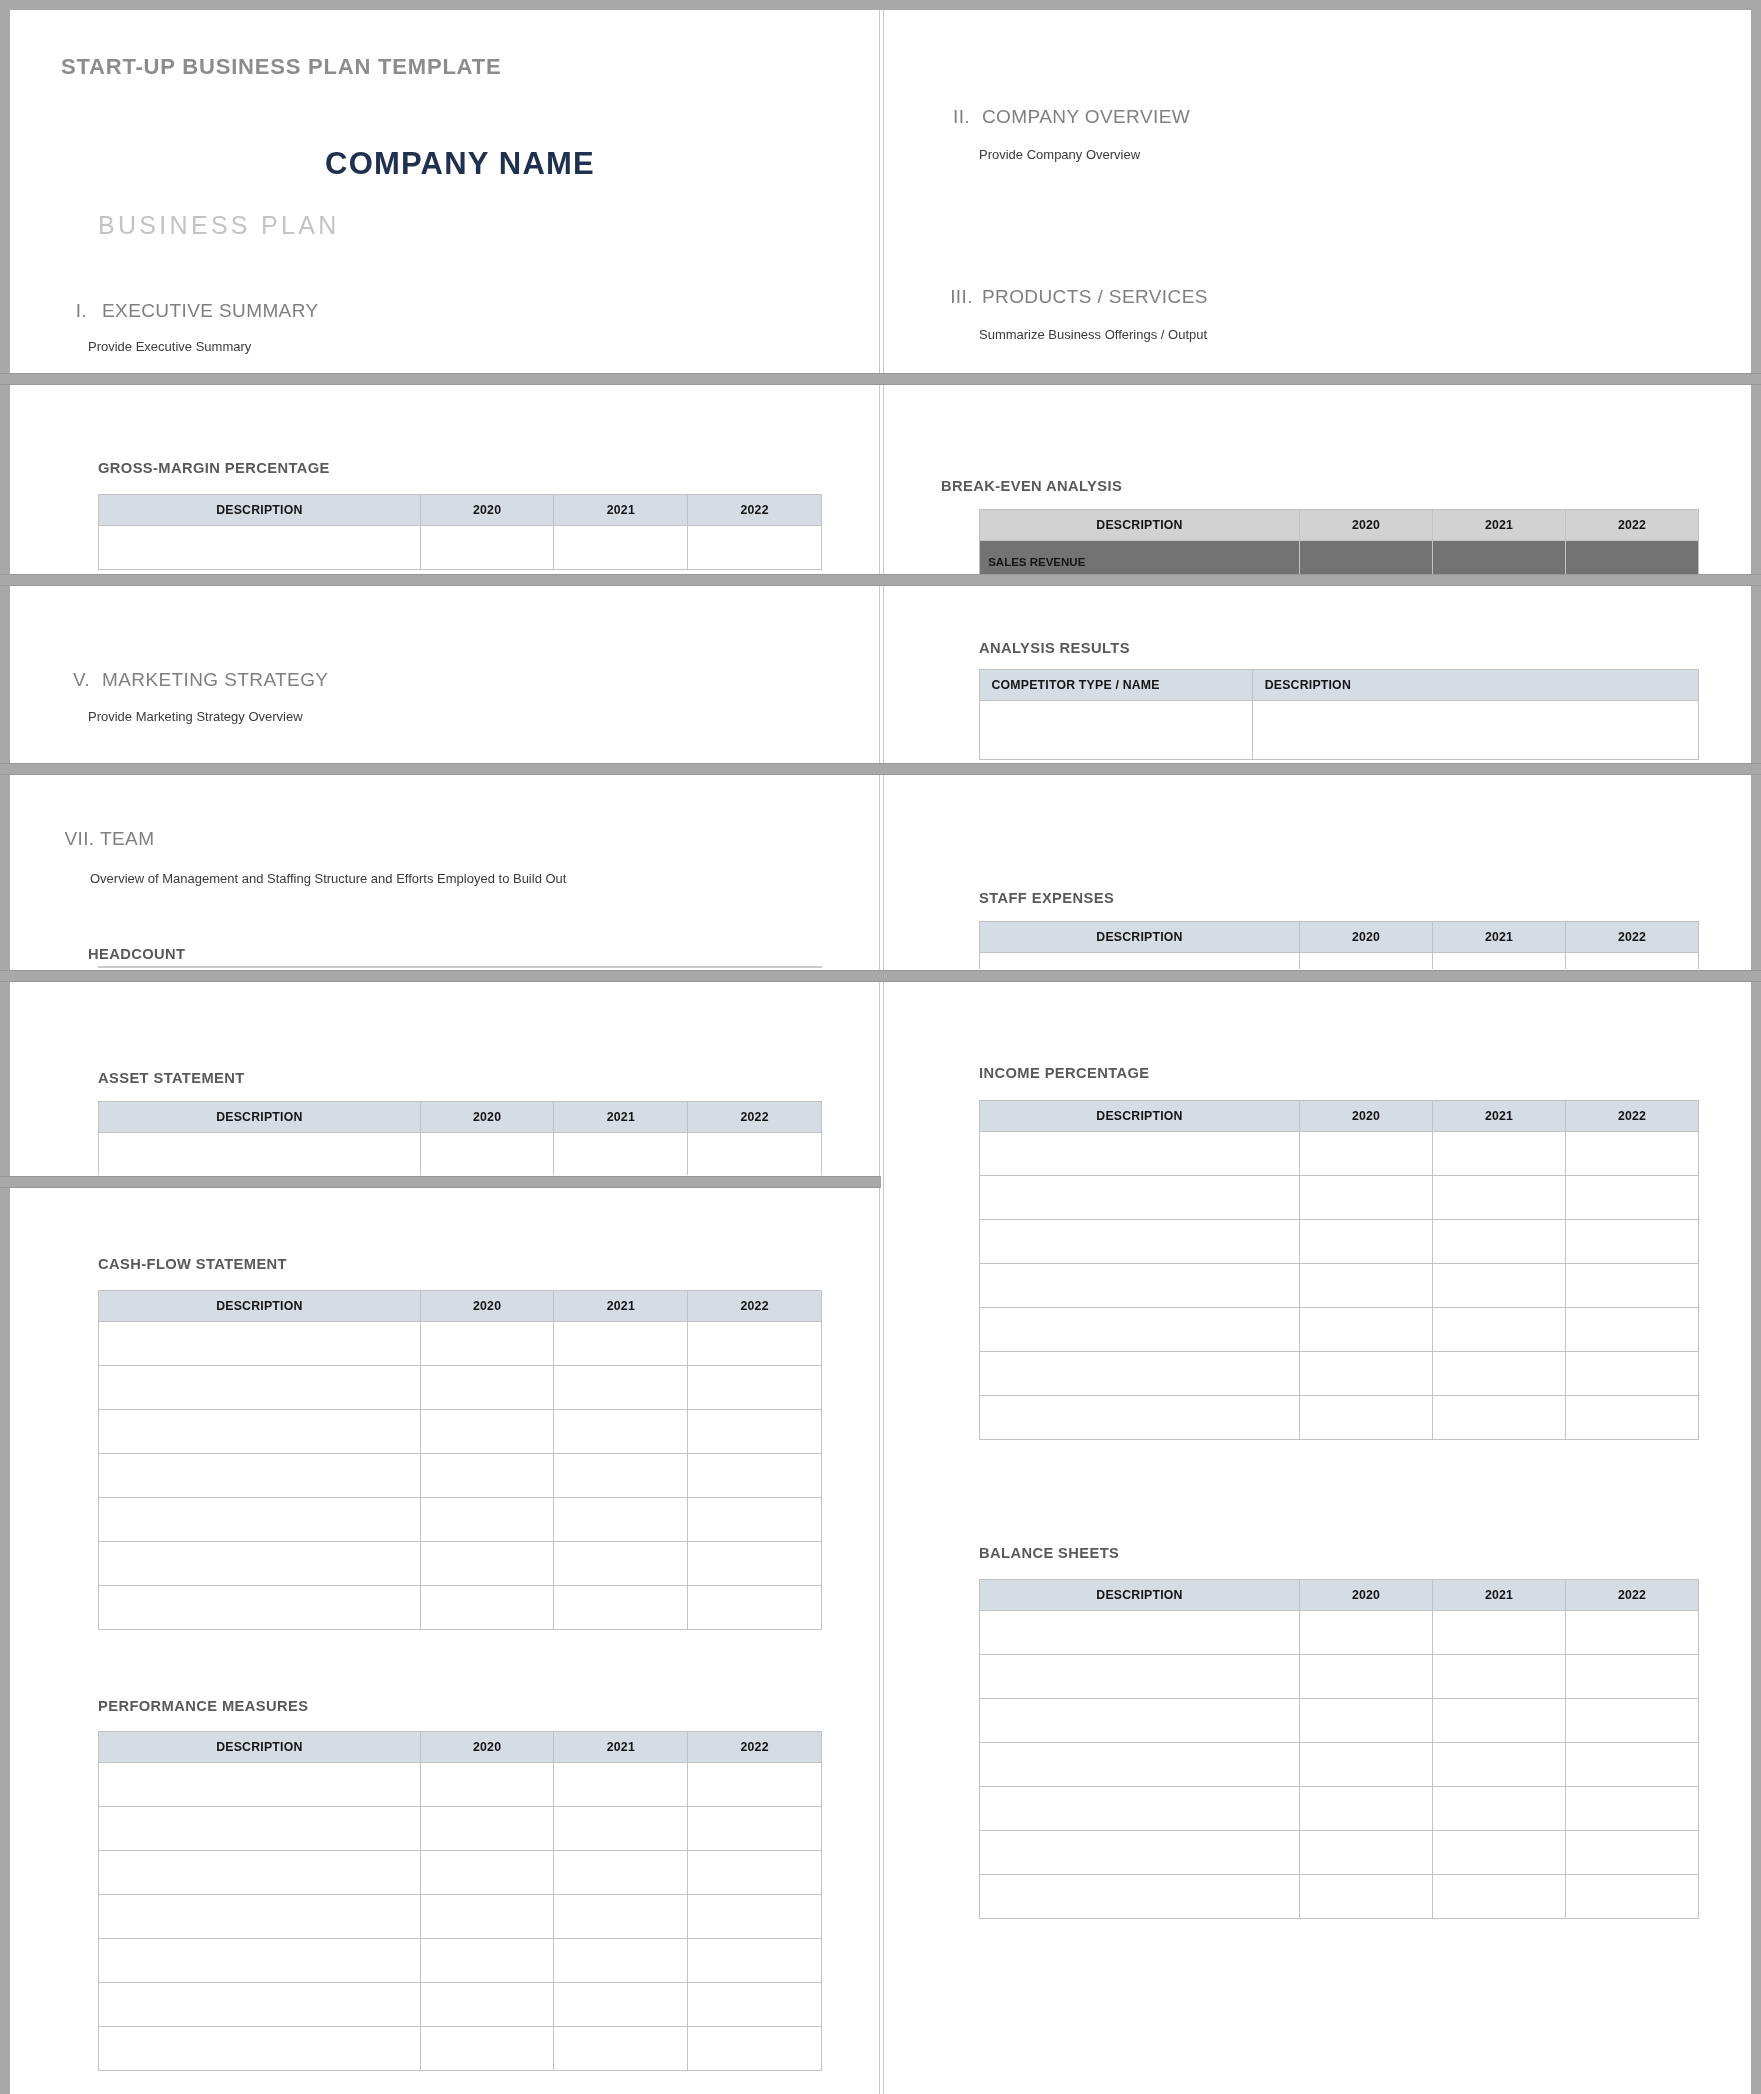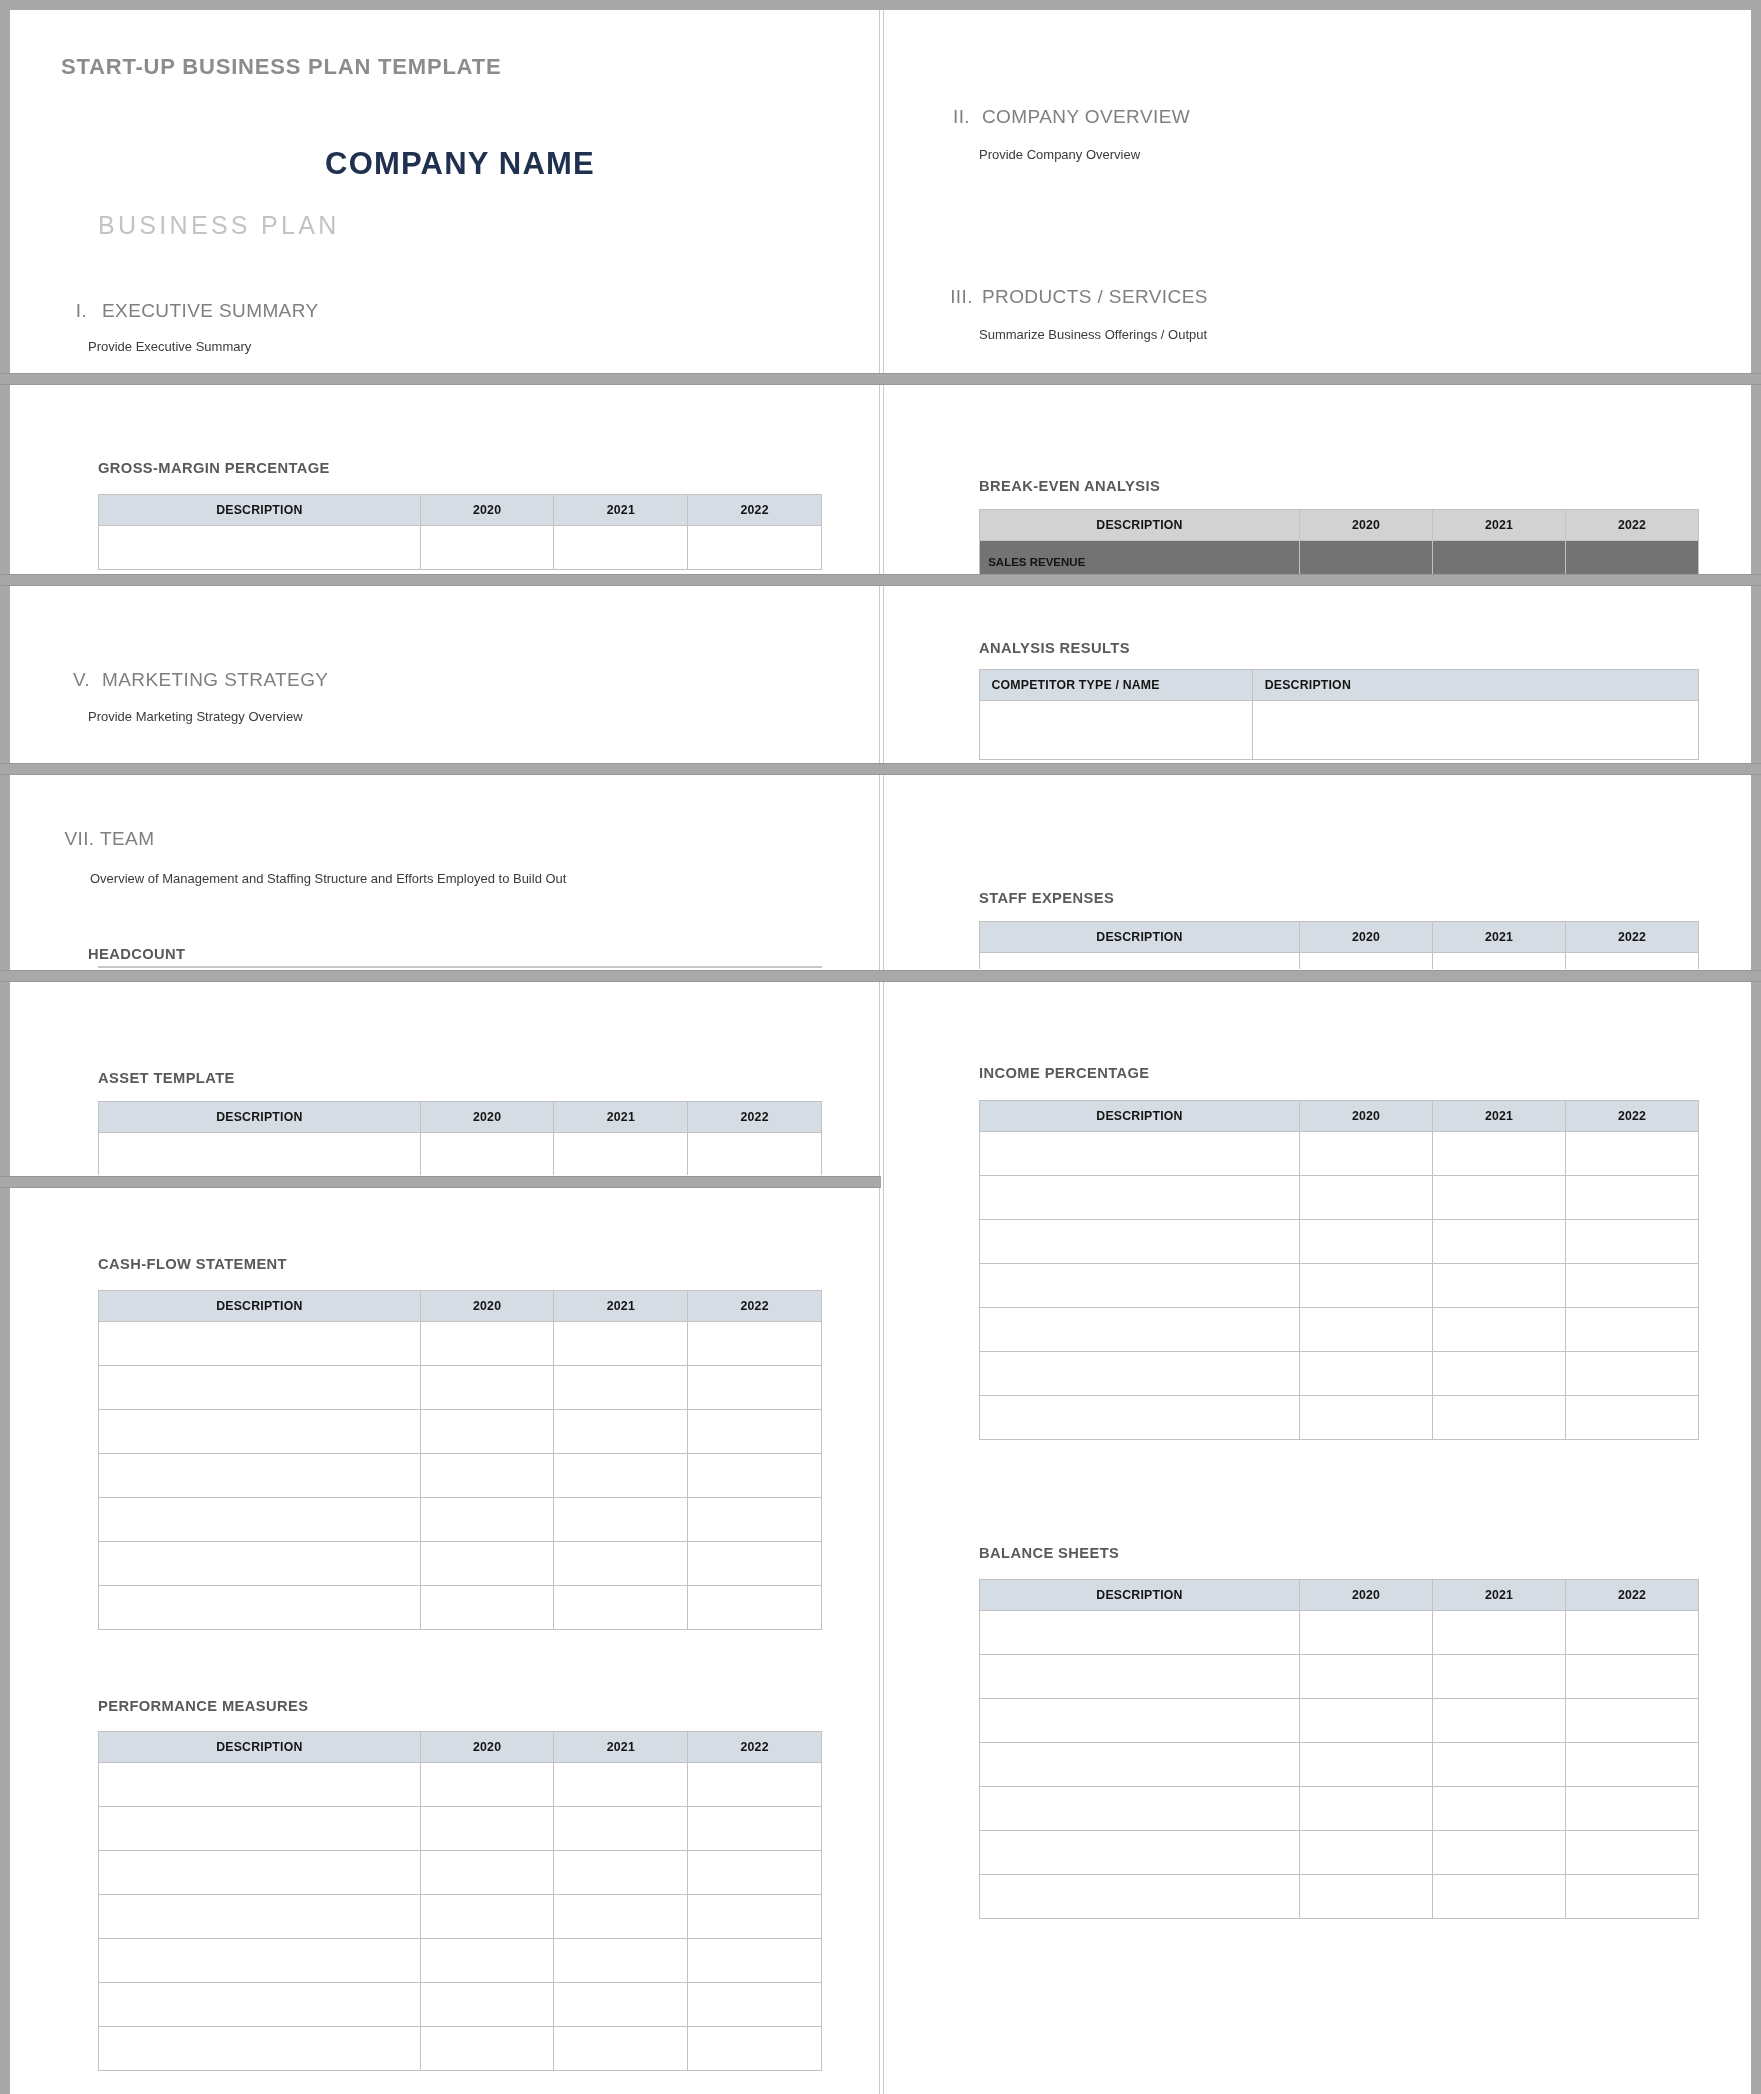--- a/index.html
+++ b/index.html
@@ -93,21 +93,21 @@
           <tr>
             <td></td>
             <td></td>
             <td></td>
             <td></td>
           </tr>
         </tbody>
       </table>
     </div>
 
-  <div class="tbl-title" style="left:979px;top:478px">BREAK-EVEN ANALYSIS</div>
+  <div class="tbl-title" style="left:941px;top:478px">BREAK-EVEN ANALYSIS</div>
   <div class="tblwrap" style="left:979px;top:509px;width:720px;height:65px">
       <table class="tbl gray">
         <colgroup>
           <col style="width: 44.5%;">
           <col style="width: 18.5%;">
           <col style="width: 18.5%;">
           <col style="width: 18.5%;">
         </colgroup>
         <thead>
           <tr>
@@ -185,21 +185,21 @@
           <tr>
             <td></td>
             <td></td>
             <td></td>
             <td></td>
           </tr>
         </tbody>
       </table>
     </div>
 
-  <div class="tbl-title" style="left:98px;top:1070px">ASSET TEMPLATE</div>
+  <div class="tbl-title" style="left:98px;top:1070px">ASSET STATEMENT</div>
   <div class="tblwrap" style="left:98px;top:1101px;width:724px;height:74px">
       <table class="tbl blue">
         <colgroup>
           <col style="width: 44.5%;">
           <col style="width: 18.5%;">
           <col style="width: 18.5%;">
           <col style="width: 18.5%;">
         </colgroup>
         <thead>
           <tr>

